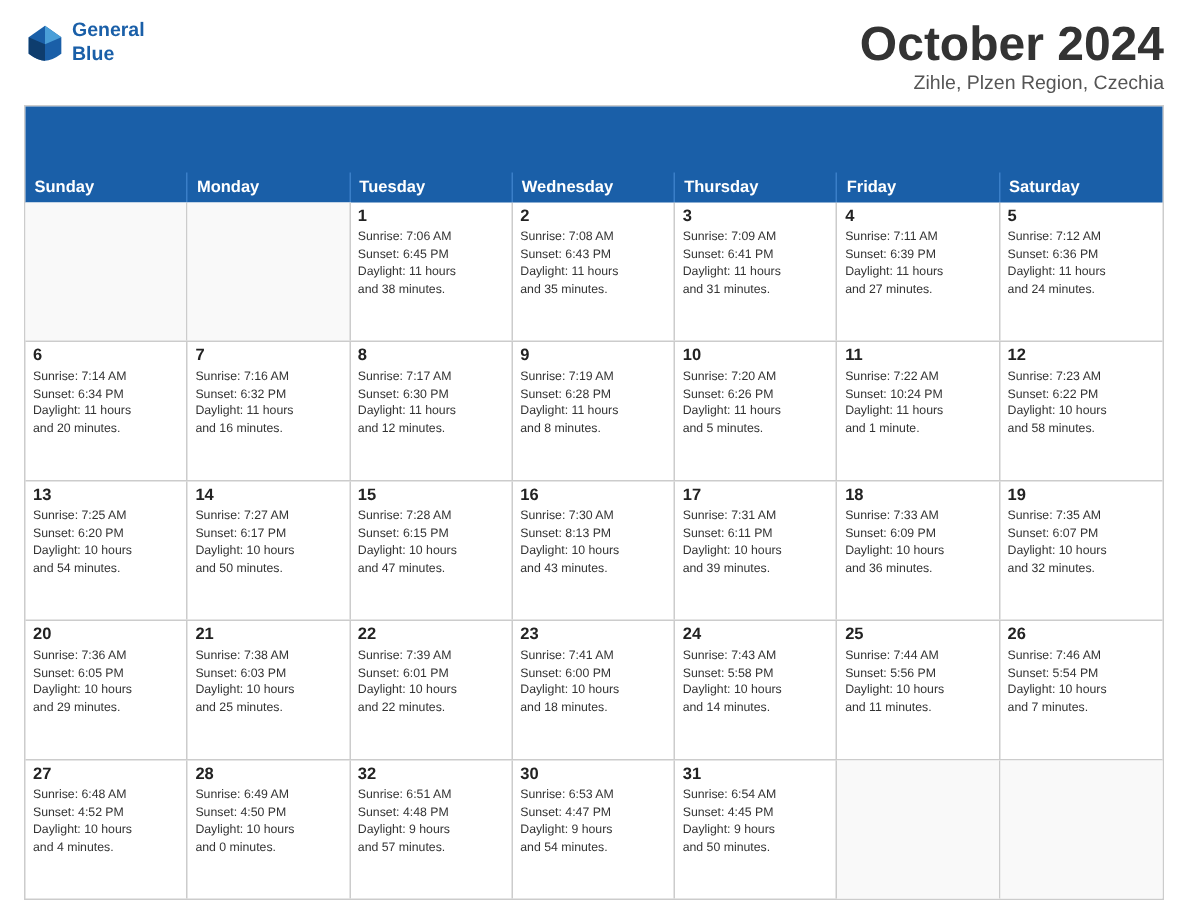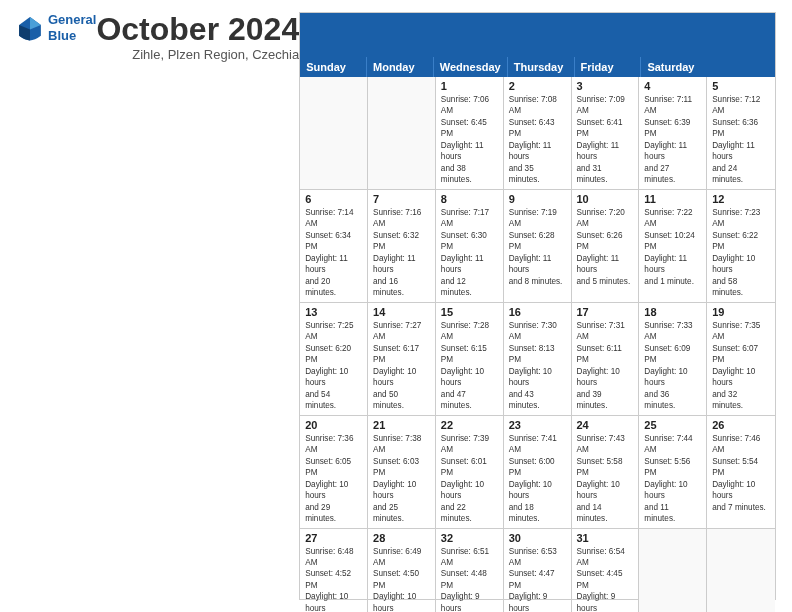--- a/index.html
+++ b/index.html
@@ -8,21 +8,21 @@
       background: #fff;
       width: 792px;
       height: 612px;
       overflow: hidden;
     }
     .page {
       width: 792px;
       height: 612px;
       padding: 12px 16px;
       display: flex;
-      flex-direction: row;
+      flex-direction: column;
     }
     .header {
       display: flex;
       justify-content: space-between;
       align-items: flex-start;
       margin-bottom: 8px;
     }
     .logo {
       display: flex;
       align-items: center;
@@ -128,20 +128,21 @@
     <div class="title-block">
       <div class="month-title">October 2024</div>
       <div class="subtitle">Zihle, Plzen Region, Czechia</div>
     </div>
   </div>
 
   <div class="calendar">
     <div class="cal-header" id="cal-header">
         <div class="cal-header-cell">Sunday</div>
         <div class="cal-header-cell">Monday</div>
+        <div class="cal-header-cell">Tuesday</div>
         <div class="cal-header-cell">Wednesday</div>
         <div class="cal-header-cell">Thursday</div>
         <div class="cal-header-cell">Friday</div>
         <div class="cal-header-cell">Saturday</div>
       </div>
     <div class="cal-body" id="cal-body">
         <div class="cal-row">
           <div class="cal-cell empty"></div>
           <div class="cal-cell empty"></div>
           <div class="cal-cell">

